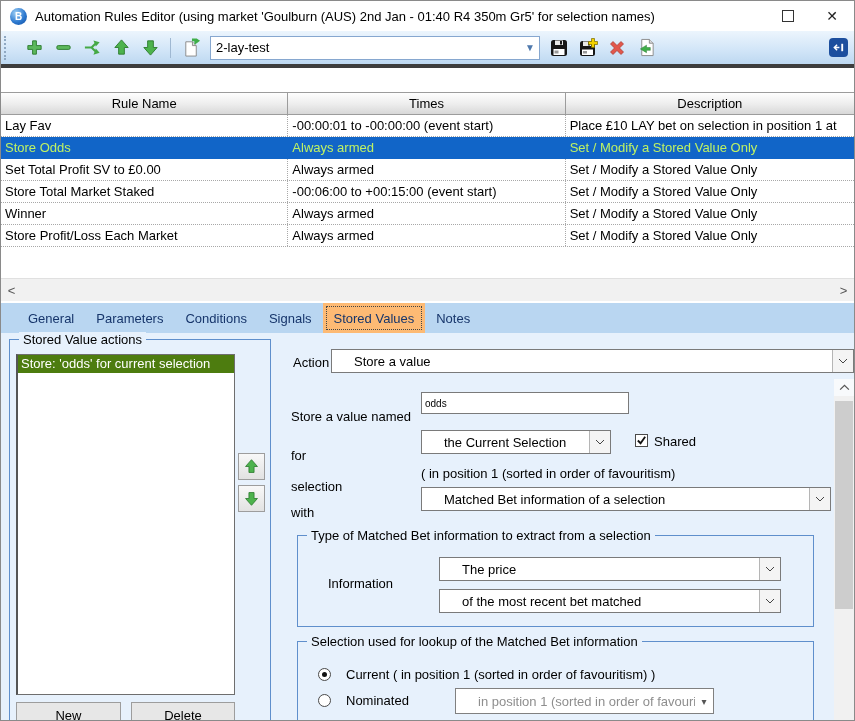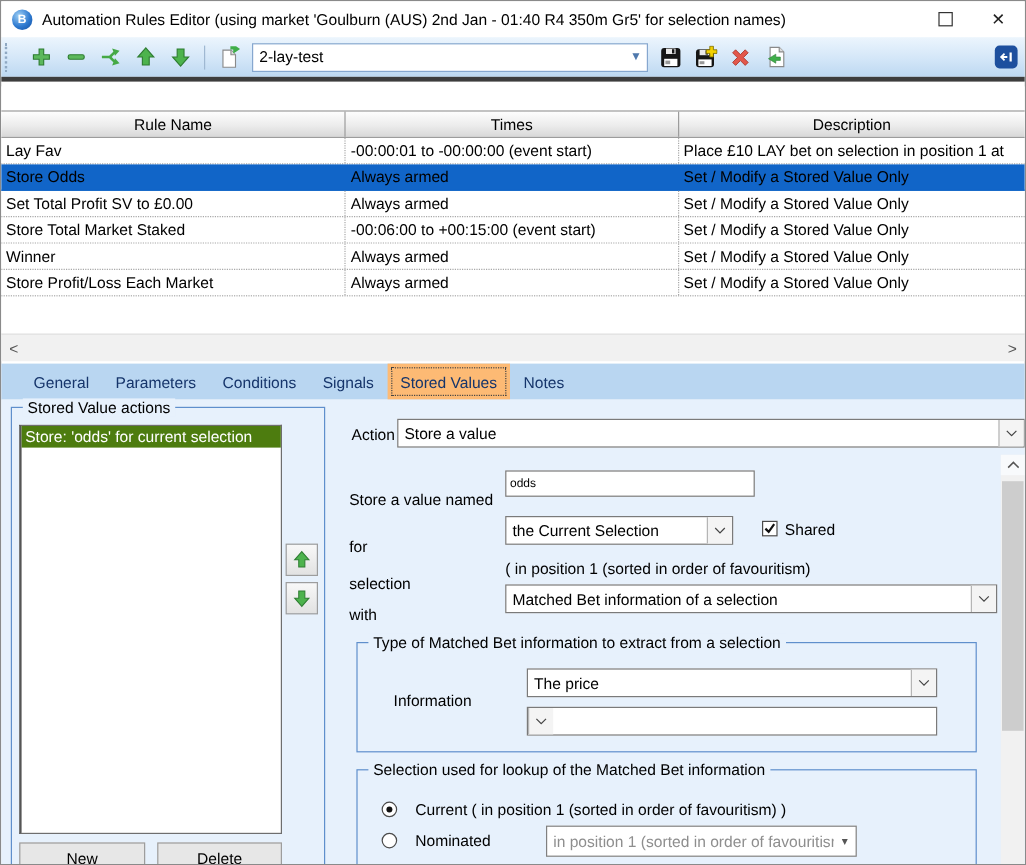--- a/index.html
+++ b/index.html
@@ -33,21 +33,21 @@
   
   .rules{position:absolute;left:0;top:71px;width:100%;height:206px;background:#fff;}
   .thead{display:flex;height:23px;background:linear-gradient(#fefefe,#ececec 55%,#d8d8d8);
          border-top:1px solid #9c9c9c;border-bottom:1px solid #9c9c9c;box-sizing:border-box;margin-top:20px;}
   .th{box-sizing:border-box;border-right:1px solid #9c9c9c;display:flex;align-items:center;
       justify-content:center;font-weight:normal;}
   .c1{width:288px;} .c2{width:278px;} .c3{width:289px;border-right:none;}
   .trow{display:flex;height:22px;line-height:21px;border-bottom:1px dotted #a8a8a8;box-sizing:border-box;}
   .td{box-sizing:border-box;padding-left:4px;white-space:nowrap;overflow:hidden;border-right:1px dotted #a8a8a8;}
   .td.c3{border-right:none;}
-  .trow.selected{background:#1165c8;color:#000000;border-bottom:1px solid #1165c8;}
+  .trow.selected{background:#1165c8;color:#bef264;border-bottom:1px solid #1165c8;}
   .trow.selected .td{border-right-color:transparent;}
   
   .hscroll{position:absolute;left:0;top:277px;width:100%;height:22px;background:#f1f1f1;
            border-top:1px solid #e0e0e0;}
   .hbtn{position:absolute;top:0;width:21px;height:22px;display:flex;align-items:center;
         justify-content:center;color:#555;font-size:13px;}
   .hbtn.left{left:0;} .hbtn.right{right:0;}
   
   .tabstrip{position:absolute;left:0;top:302px;width:100%;height:30px;background:#b9d6f1;
             display:flex;align-items:stretch;padding-left:16px;box-sizing:border-box;}
@@ -65,21 +65,21 @@
              white-space:nowrap;overflow:hidden;}
   .sq-btn{position:absolute;width:27px;height:27px;background:linear-gradient(#f8f8f8,#e2e2e2);
           border:1px solid #9d9d9d;box-sizing:border-box;display:flex;align-items:center;justify-content:center;}
   .btn{position:absolute;height:26px;background:#e7e7e7;border:1px solid #9d9d9d;box-sizing:border-box;
        display:flex;align-items:center;justify-content:center;}
   
   .lbl{position:absolute;white-space:nowrap;}
   .lbl.r{margin-top:13px;}
   .combo{position:absolute;height:24px;background:#fff;border:1px solid #7a7a7a;box-sizing:border-box;
          display:flex;align-items:center;}
-  .combo .val{flex:1;padding-left:5px;white-space:nowrap;overflow:hidden;}
+  .combo .val{flex:1;padding-left:22px;white-space:nowrap;overflow:hidden;}
   .combo .arrbox{width:20px;align-self:stretch;border-left:1px solid #b5b5b5;background:#f4f4f4;
                  display:flex;align-items:center;justify-content:center;}
   .textbox{position:absolute;height:22px;border:1px solid #7a7a7a;box-sizing:border-box;background:#fff;
            font-family:"Liberation Sans",sans-serif;font-size:10px;padding:0 3px;}
   .checkbox{position:absolute;width:13px;height:13px;background:#fff;border:1px solid #4a4a4a;
             box-sizing:border-box;display:flex;align-items:center;justify-content:center;}
   .radio{position:absolute;width:13px;height:13px;background:#fff;border:1px solid #4a4a4a;
          border-radius:50%;box-sizing:border-box;}
   .radio.on::after{content:"";position:absolute;left:3px;top:3px;width:5px;height:5px;border-radius:50%;background:#111;}
   .combo.disabled{color:#8e8e8e;border-color:#808080;}
@@ -312,20 +312,21 @@
       <div class="lbl r" style="left:30px;top:27px;width:100px;">Information</div>
       <div class="combo" style="left:141px;top:21px;width:342px;">
         <span class="val">The price</span>
         <span class="arrbox">
             <svg width="10" height="6" viewBox="0 0 10 6">
               <path d="M1 1 L5 5 L9 1" stroke="#444" fill="none"></path>
             </svg>
           </span>
       </div>
       <div class="combo" style="left:141px;top:53px;width:342px;">
+        <span class="val">of the most recent bet matched</span>
         <span class="arrbox">
             <svg width="10" height="6" viewBox="0 0 10 6">
               <path d="M1 1 L5 5 L9 1" stroke="#444" fill="none"></path>
             </svg>
           </span>
       </div>
     </div>
 
     <div class="groupbox" style="left:296px;top:308px;width:517px;height:95px;">
       <span class="legend">Selection used for lookup of the Matched Bet information</span>

